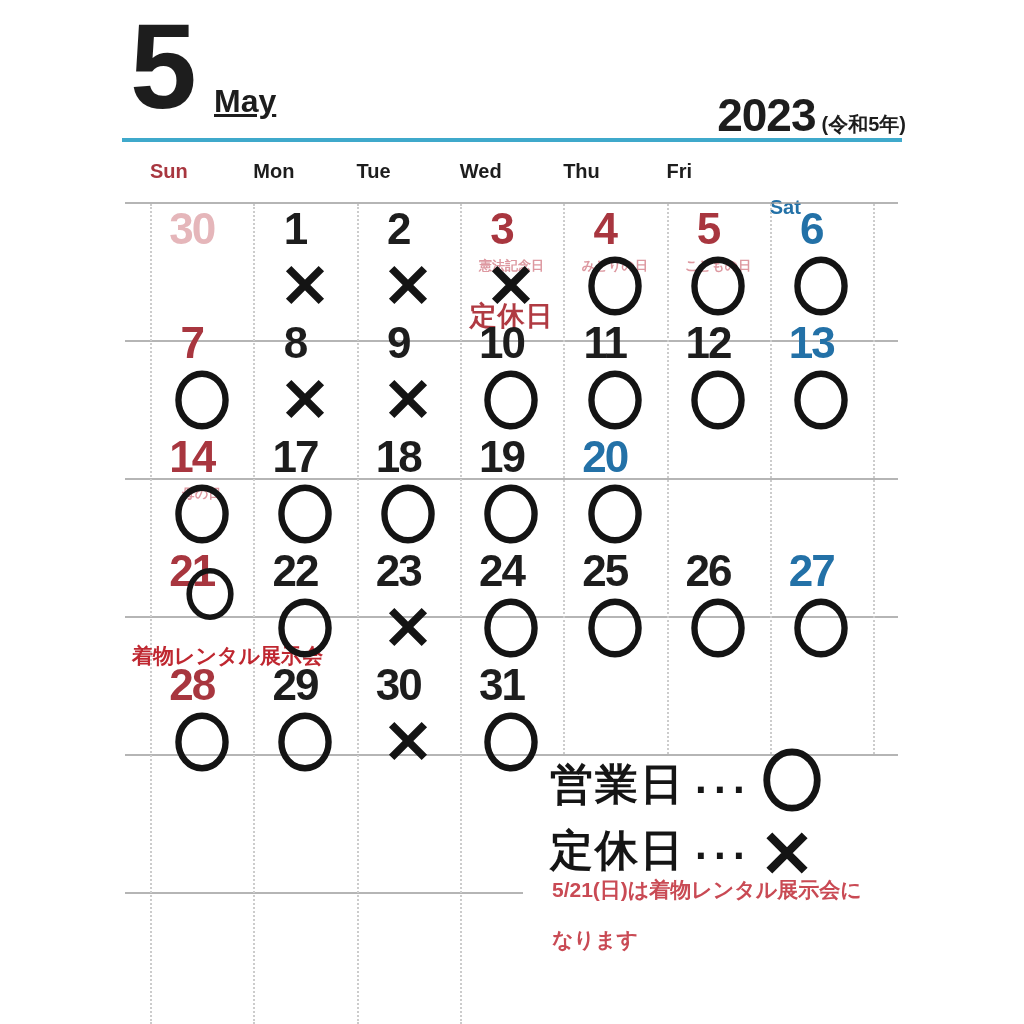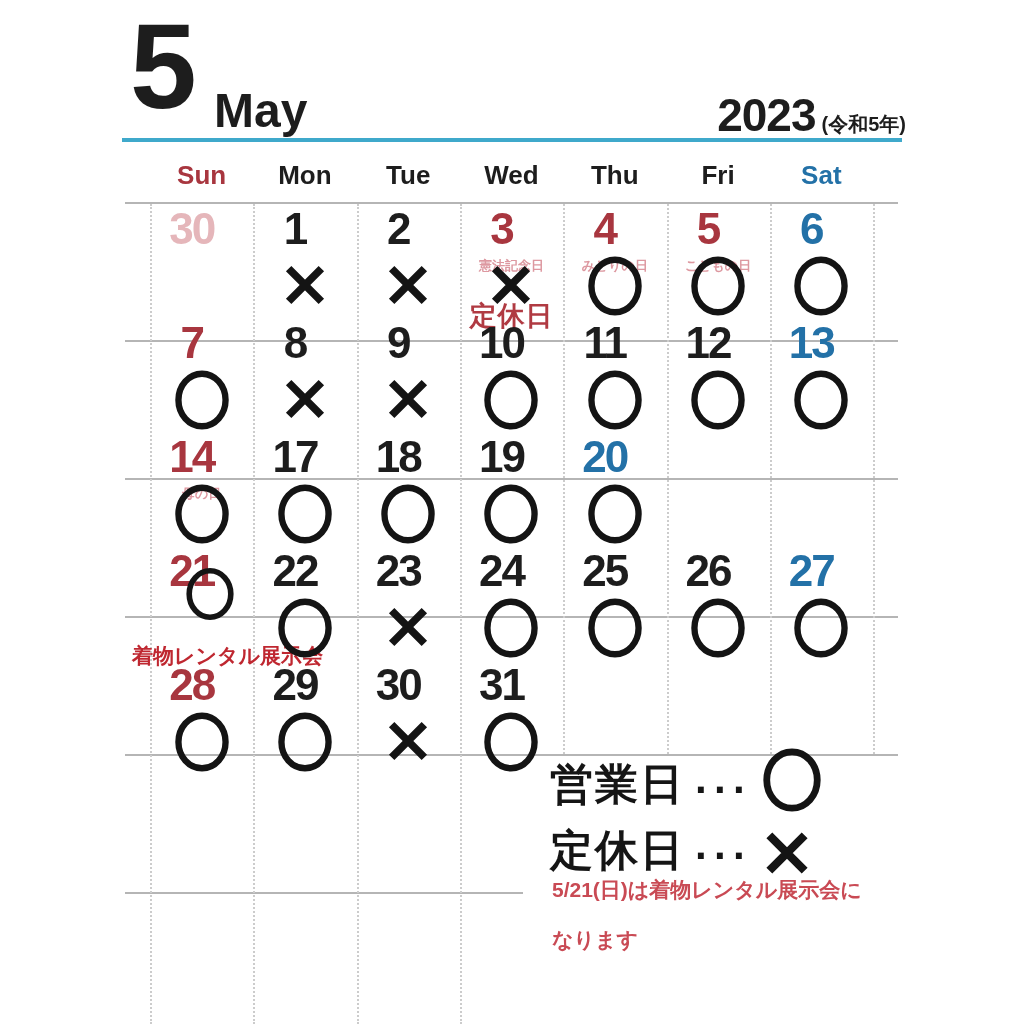--- a/index.html
+++ b/index.html
@@ -10,40 +10,40 @@
     color:var(--text-dark,#1d1d1d);
   }
   
   .month-number{
     position:absolute;left:130px;top:6px;
     font-size:120px;font-weight:700;line-height:1;color:var(--text-dark);
     letter-spacing:-2px;
   }
   .month-name{
     position:absolute;left:214px;top:83px;
-    font-size:48px;font-weight:700;color:var(--text-dark);
+    font-size:32px;font-weight:700;color:var(--text-dark);text-decoration:underline;
   }
   .year-block{
     position:absolute;right:118px;top:88px;
     display:flex;align-items:baseline;gap:6px;
   }
   .year{font-size:46px;font-weight:700;letter-spacing:-1px;}
   .era{font-size:20px;font-weight:700;}
   .accent-line{
     position:absolute;left:122px;top:138px;width:780px;height:4px;
     background:var(--accent-line);
   }
   
   .weekday-row{
     position:absolute;left:150px;top:160px;width:723px;
     display:grid;grid-template-columns:repeat(7,1fr);
   }
-  .wd{text-align:center;font-size:26px;font-weight:700;color:var(--text-dark);}
+  .wd{text-align:left;font-size:20px;font-weight:700;color:var(--text-dark);}
   .wd.sun{color:var(--sunday-red);}
-  .wd.sat{color:var(--saturday-blue);}
+  .wd.sat{color:var(--saturday-blue);margin-top:36px;}
   
   .hline{position:absolute;left:125px;width:773px;height:2px;background:var(--grid-line-gray);opacity:.75;}
   .hline.short{width:398px;}
   .vline{position:absolute;width:0;border-left:2px dotted var(--grid-dot-gray);}
   
   .weeks{position:absolute;left:150px;top:202px;width:723px;}
   .week-row{display:grid;grid-template-columns:repeat(7,1fr);height:114px;}
   .cell{position:relative;}
   .date{
     text-align:center;padding-right:20px;margin-top:4px;

